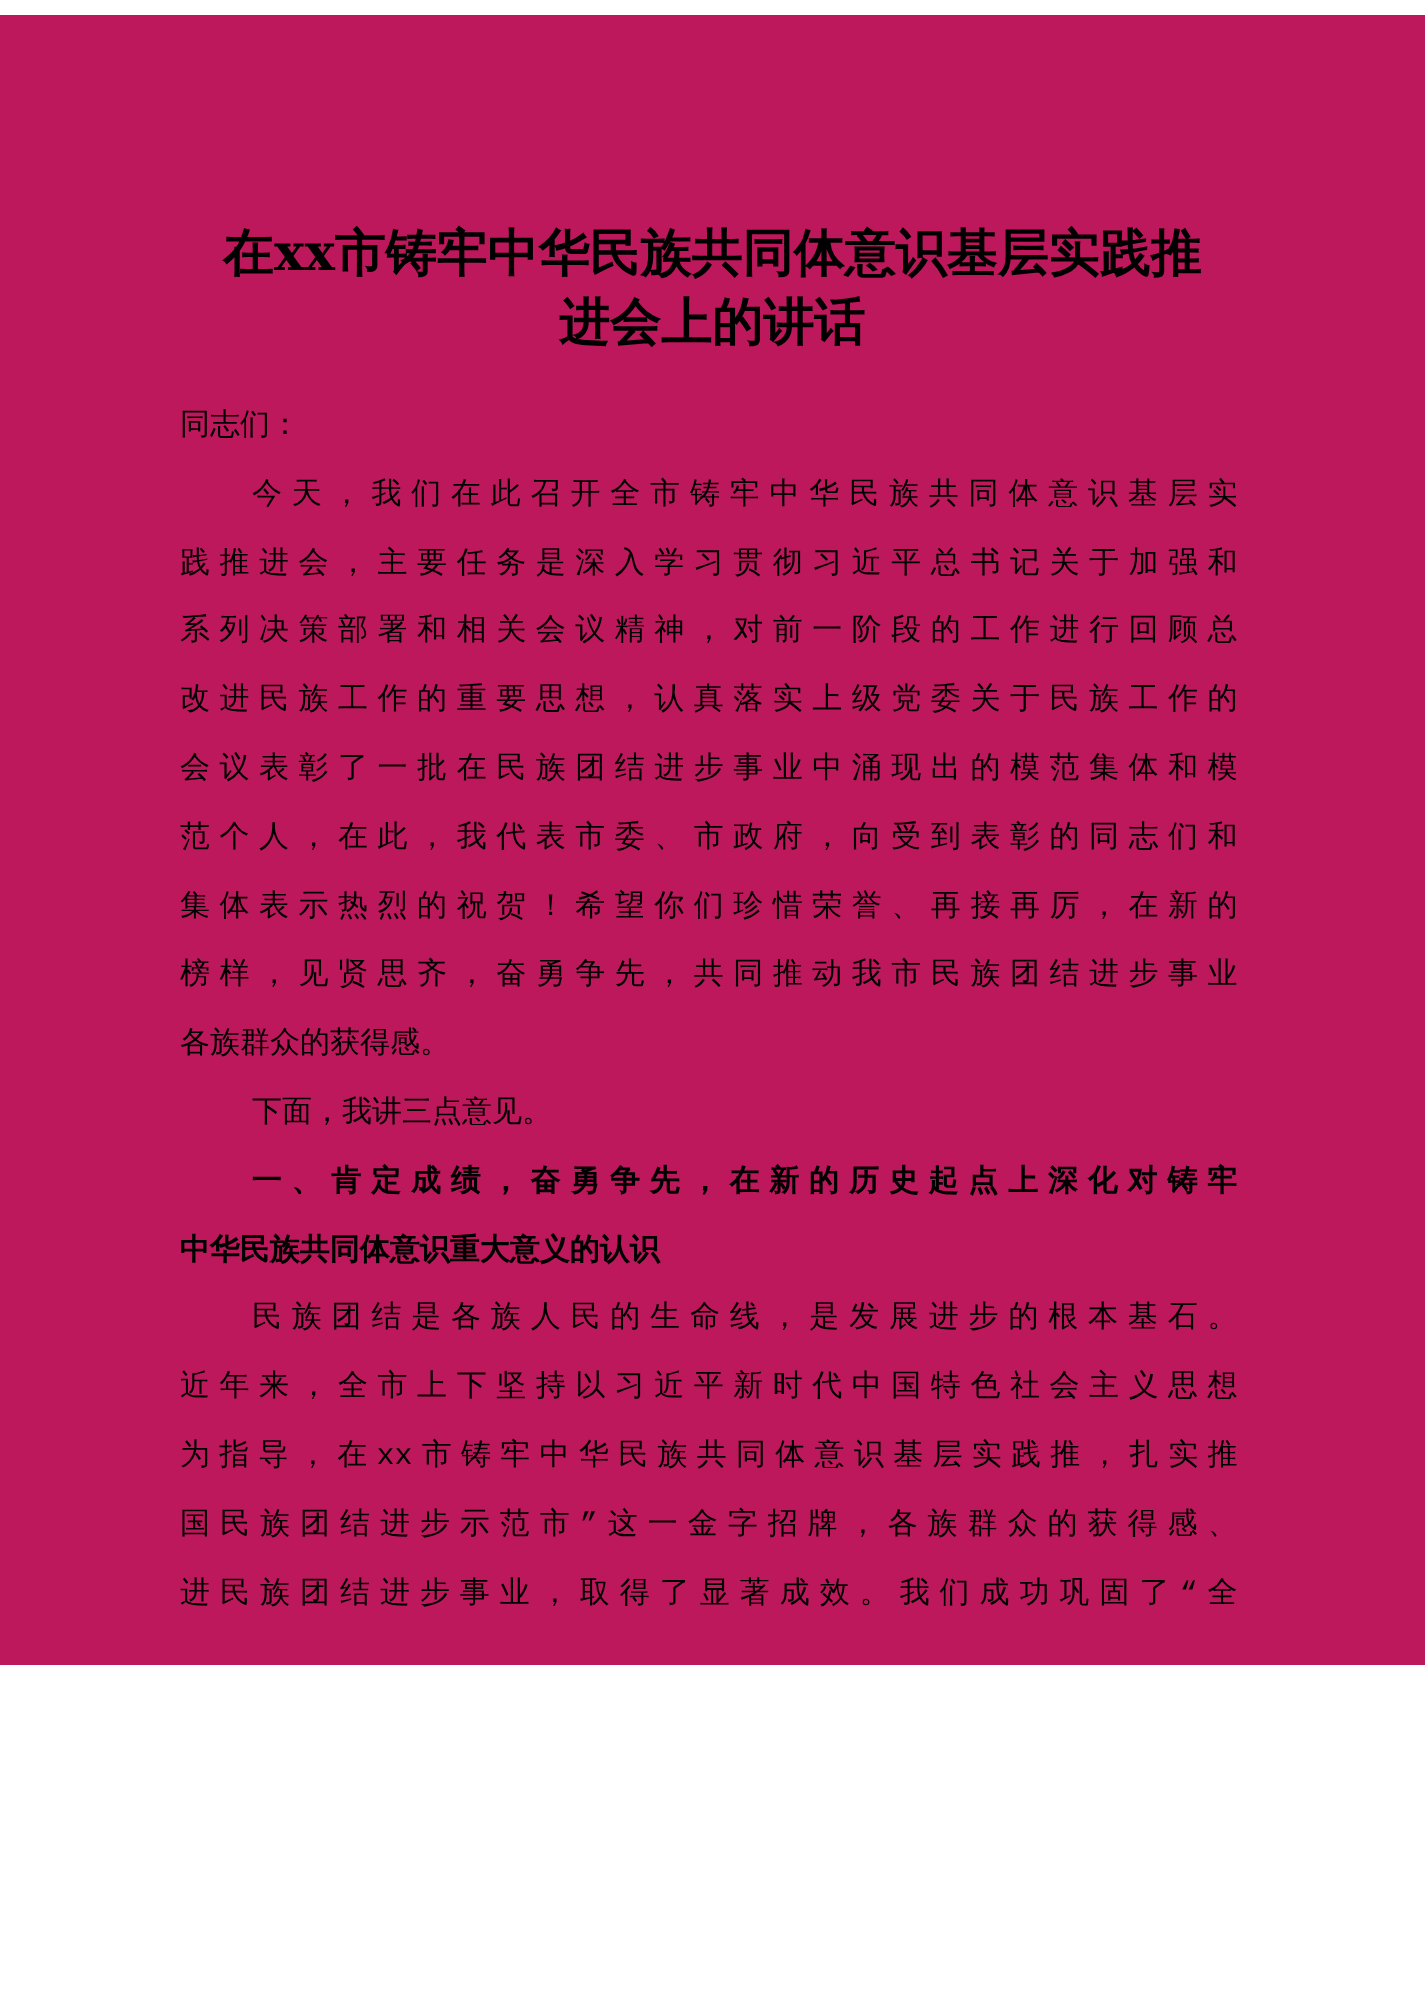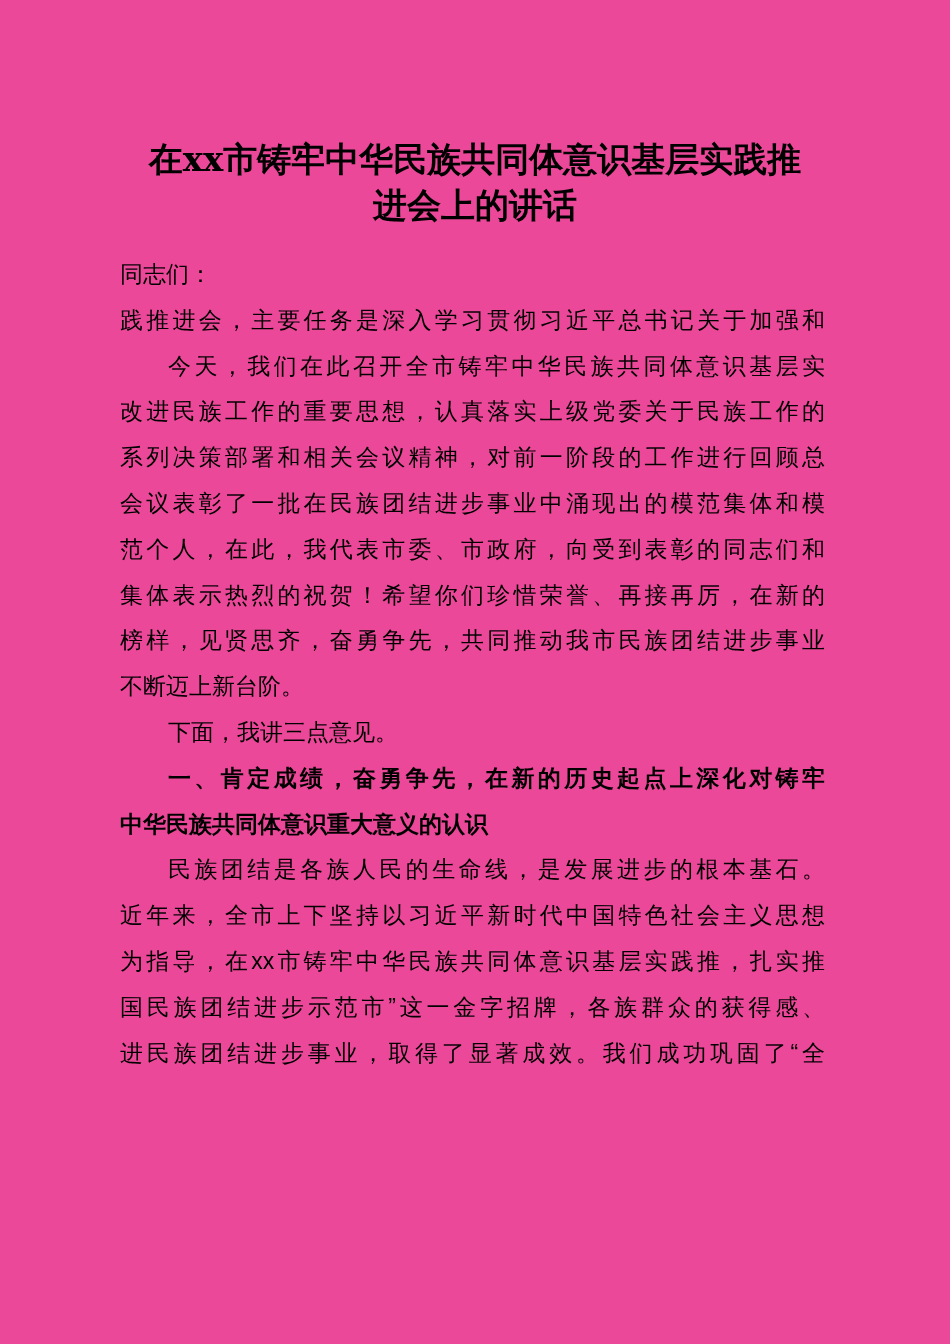--- a/index.html
+++ b/index.html
@@ -9,24 +9,24 @@
   }
   body {
     width: 950px;
     height: 1344px;
     position: relative;
     overflow: hidden;
     color: #000000;
   }
   .page {
     position: absolute;
-    left: 0; top: 0;
+    left: 0; top: 10px;
     width: 950px;
-    height: 1344px;
-    background: #ec4899;
+    height: 1100px;
+    background: #be185d;
   }
   .title {
     position: absolute;
     left: 100px;
     width: 750px;
     top: 136px;
     text-align: center;
     font-family: "DejaVu Serif", "Liberation Serif", serif;
     font-weight: bold;
     font-size: 34px;
@@ -35,22 +35,22 @@
   }
   .title .tline {
     display: block;
     white-space: nowrap;
   }
   .body {
     position: absolute;
     left: 120px;
     top: 252px;
     width: 705px;
-    font-family: Liberation Sans, sans-serif;
-    font-size: 23px;
+    font-family: Liberation Mono, monospace;
+    font-size: 20px;
     line-height: 45.8px;
   }
   .line {
     display: block;
     white-space: nowrap;
     text-align: justify;
     text-align-last: justify;
     height: 45.8px;
   }
   .line.last {
@@ -70,29 +70,29 @@
 
   <div class="title">
     <span class="tline">在xx市铸牢中华民族共同体意识基层实践推</span>
     <span class="tline">进会上的讲话</span>
   </div>
 
   <div class="body">
     <span class="line last">同志们：</span>
 
     <div>
+      <span class="line indent">今天，我们在此召开全市铸牢中华民族共同体意识基层实</span>
       <span class="line">践推进会，主要任务是深入学习贯彻习近平总书记关于加强和</span>
-      <span class="line indent">今天，我们在此召开全市铸牢中华民族共同体意识基层实</span>
+      <span class="line">系列决策部署和相关会议精神，对前一阶段的工作进行回顾总</span>
       <span class="line">改进民族工作的重要思想，认真落实上级党委关于民族工作的</span>
-      <span class="line">系列决策部署和相关会议精神，对前一阶段的工作进行回顾总</span>
       <span class="line">会议表彰了一批在民族团结进步事业中涌现出的模范集体和模</span>
       <span class="line">范个人，在此，我代表市委、市政府，向受到表彰的同志们和</span>
       <span class="line">集体表示热烈的祝贺！希望你们珍惜荣誉、再接再厉，在新的</span>
       <span class="line">榜样，见贤思齐，奋勇争先，共同推动我市民族团结进步事业</span>
-      <span class="line last">不断迈上新台阶。</span>
+      <span class="line last">各族群众的获得感。</span>
     </div>
 
     <span class="line indent last">下面，我讲三点意见。</span>
 
     <div>
       <span class="line indent heading">一、肯定成绩，奋勇争先，在新的历史起点上深化对铸牢</span>
       <span class="line heading last">中华民族共同体意识重大意义的认识</span>
     </div>
 
     <div>

